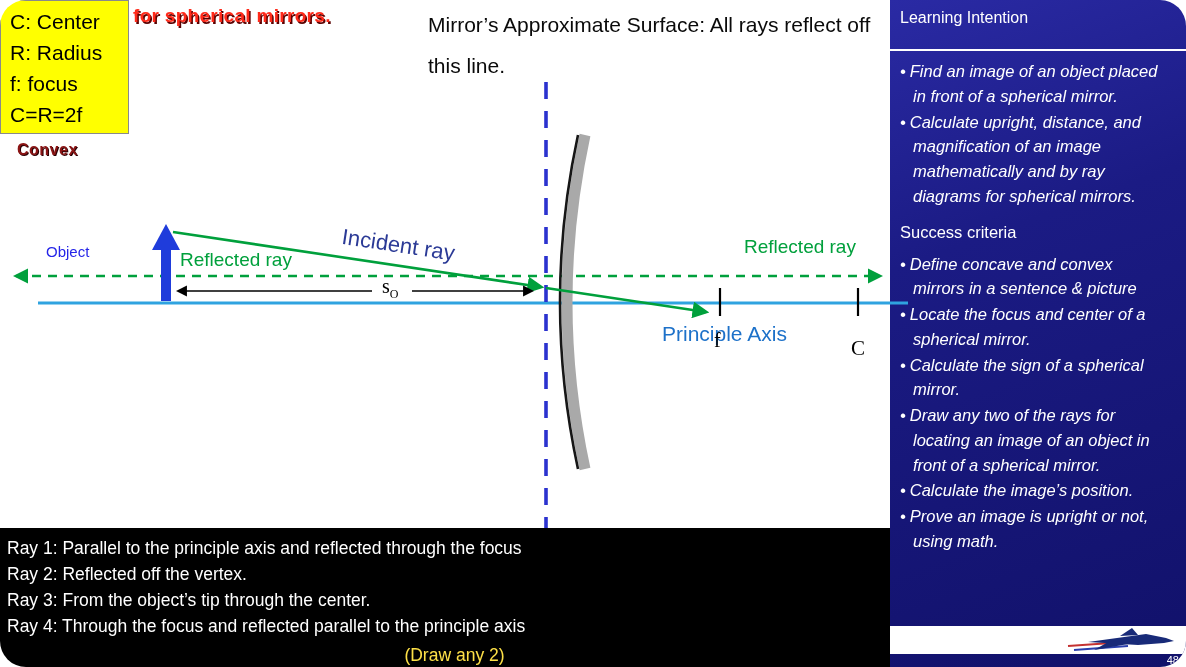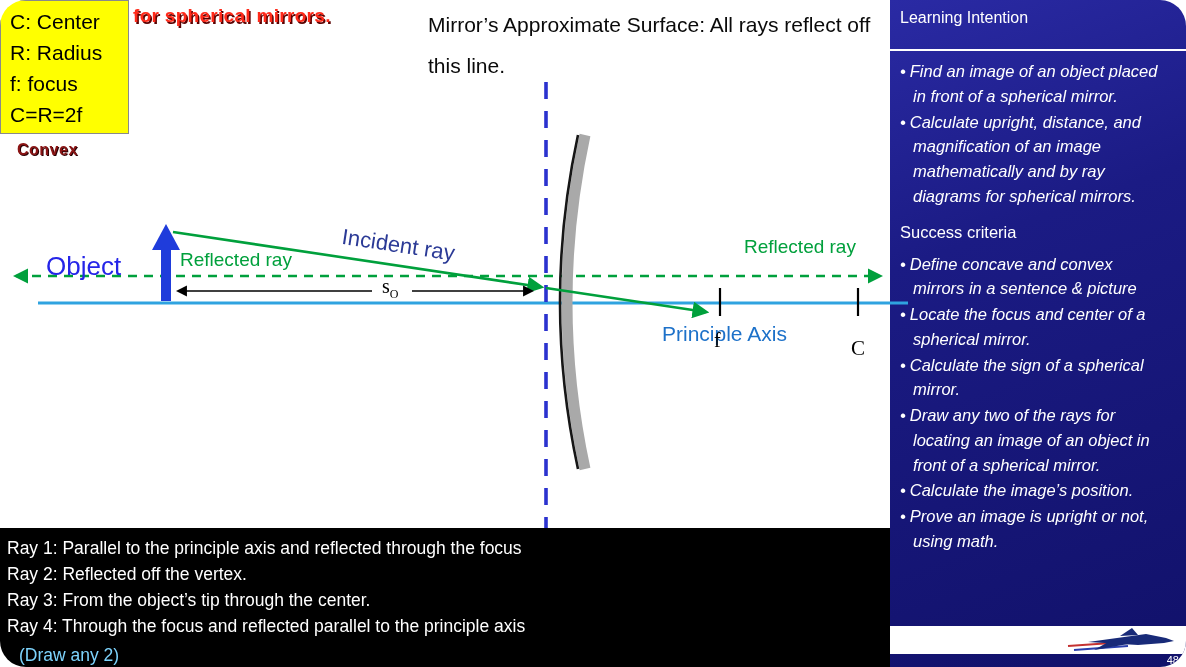--- a/index.html
+++ b/index.html
@@ -14,36 +14,36 @@
   .red-title { position:absolute; left:133px; top:5px; font-size:19px; font-weight:bold;
                color:#ff2a1a; text-shadow:1.5px 1.5px 0 #5a0000; letter-spacing:.3px; z-index:5; white-space:nowrap; }
   .convex { position:absolute; left:17px; top:141px; font-size:16px; font-weight:bold;
             color:#8b1414; text-shadow:1px 1px 0 #2a0005; letter-spacing:.5px; z-index:5; }
   .mirror-note { position:absolute; left:428px; top:4px; width:452px; font-size:21px;
                  color:#0a0a0a; line-height:41px; z-index:5; }
 
   
   #diagram { position:absolute; left:0; top:0; z-index:3; pointer-events:none; }
   .lbl { position:absolute; z-index:5; white-space:nowrap; }
-  .object-lbl   { left:46px;  top:243px; font-size:26px; color:#2525e8;margin-top:8px; }
+  .object-lbl   { left:46px;  top:243px; font-size:15px; color:#2525e8; }
   .refl-left    { left:180px; top:249px; font-size:19px; color:#00a03c; }
   .incident-lbl { left:344px; top:224px; font-size:22px; color:#2b3a96;
                   transform:rotate(8.5deg); transform-origin:left top; }
   .so-lbl       { left:382px; top:275px; font-size:20px; font-family:"Liberation Serif", serif; color:#000; }
   .so-lbl sub   { font-size:12px; }
   .refl-right   { left:744px; top:236px; font-size:19px; color:#00a03c; }
   .paxis-lbl    { left:662px; top:322px; font-size:21px; color:#1d71c9; }
   .focus-lbl    { left:714px; top:329px; font-size:20px; font-family:"Liberation Serif", serif; color:#000; }
   .center-lbl   { left:851px; top:336px; font-size:21px; font-family:"Liberation Serif", serif; color:#000; }
 
   
   .rays-panel { position:absolute; left:0; top:528px; width:890px; height:139px; background:#000;
                 color:#fff; padding:7px 0 0 7px; z-index:4; }
   .rays-panel p { font-size:17.5px; line-height:26px; font-weight:400; }
-  .ray-note { color:#7dd3fc; padding-left:12px; font-size:17.5px; margin-top:3px; }
+  .ray-note { color:#fde047; padding-left:12px; font-size:17.5px; margin-top:3px;text-align:center; }
 
   
   .sidebar { position:absolute; left:890px; top:0; width:296px; height:667px;
              background:linear-gradient(160deg,#2a2aa4 0%,#1b1b84 35%,#11116a 100%);
              color:#fff; z-index:1; }
   .sb-title { font-size:16px; padding:9px 10px 22px 10px; }
   .sb-rule { border-bottom:2px solid #ffffff; }
   .sb-list { padding:8px 8px 0 10px;font-style:italic; }
   .sb-item { font-size:16.5px; line-height:1.5; padding-left:13px; text-indent:-13px;
              margin-bottom:1px; max-width:268px; }

